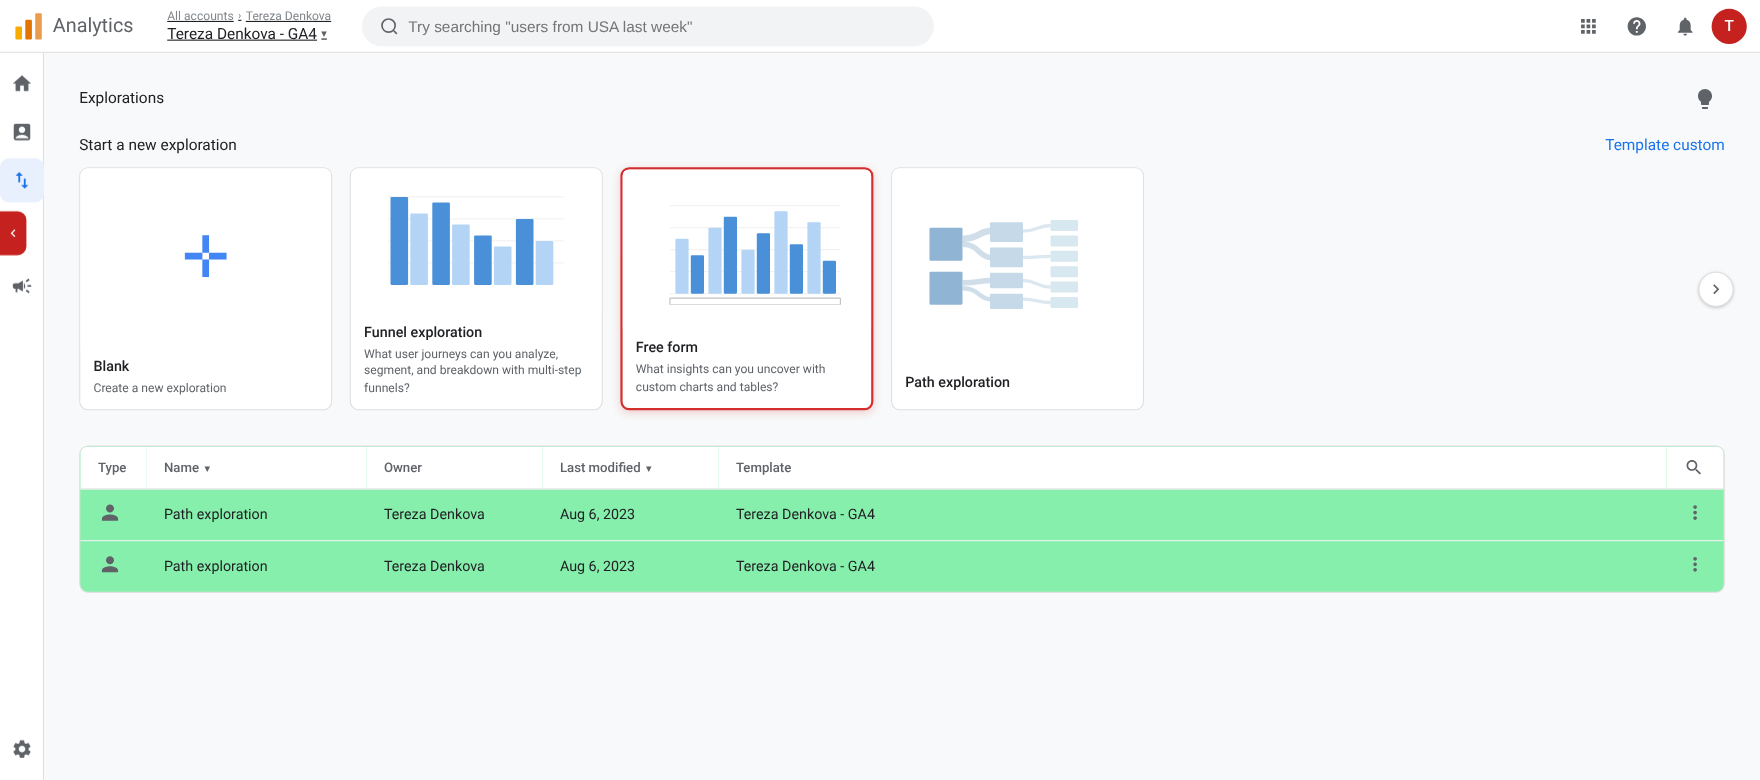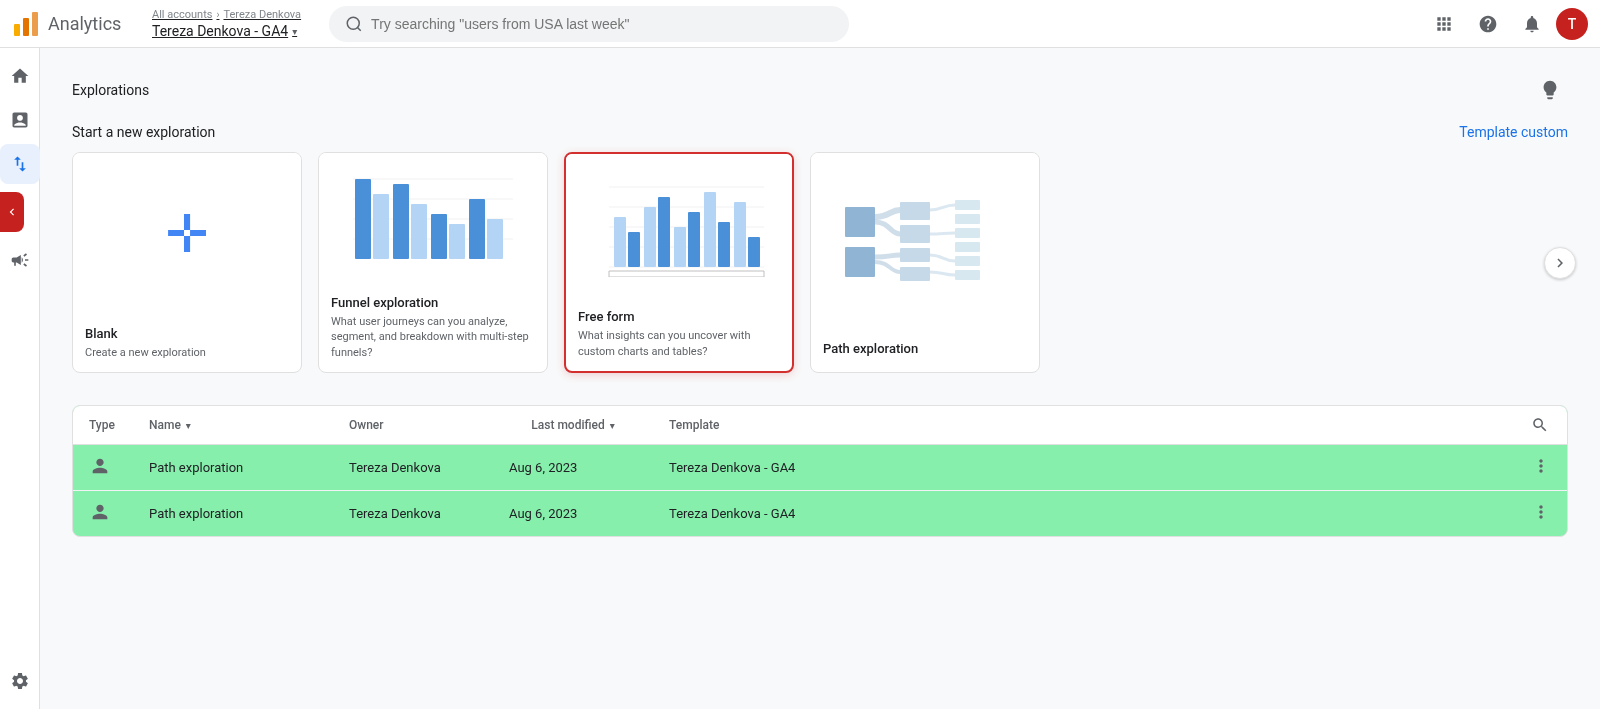--- a/index.html
+++ b/index.html
@@ -383,21 +383,21 @@
           <th class="col-type">
             <span>Type</span>
           </th>
           <th class="col-name" style="cursor:pointer;">
             <span>Name</span>
             <span class="sort-icon">▾</span>
           </th>
           <th class="col-owner">
             <span>Owner</span>
           </th>
-          <th class="col-modified" style="cursor:pointer;text-align:center;">
+          <th class="col-modified" style="cursor:pointer;">
             <span>Last modified</span>
             <span class="sort-icon">▾</span>
           </th>
           <th class="col-property">
             <span>Template</span>
           </th>
           <th class="col-actions">
             <svg width="18" height="18" viewBox="0 0 24 24" fill="#5f6368" style="cursor:pointer; vertical-align:middle;">
               <path d="M15.5 14h-.79l-.28-.27C15.41 12.59 16 11.11 16 9.5 16 5.91 13.09 3 9.5 3S3 5.91 3 9.5 5.91 16 9.5 16c1.61 0 3.09-.59 4.23-1.57l.27.28v.79l5 4.99L20.49 19l-4.99-5zm-6 0C7.01 14 5 11.99 5 9.5S7.01 5 9.5 5 14 7.01 14 9.5 11.99 14 9.5 14z"></path>
             </svg>

